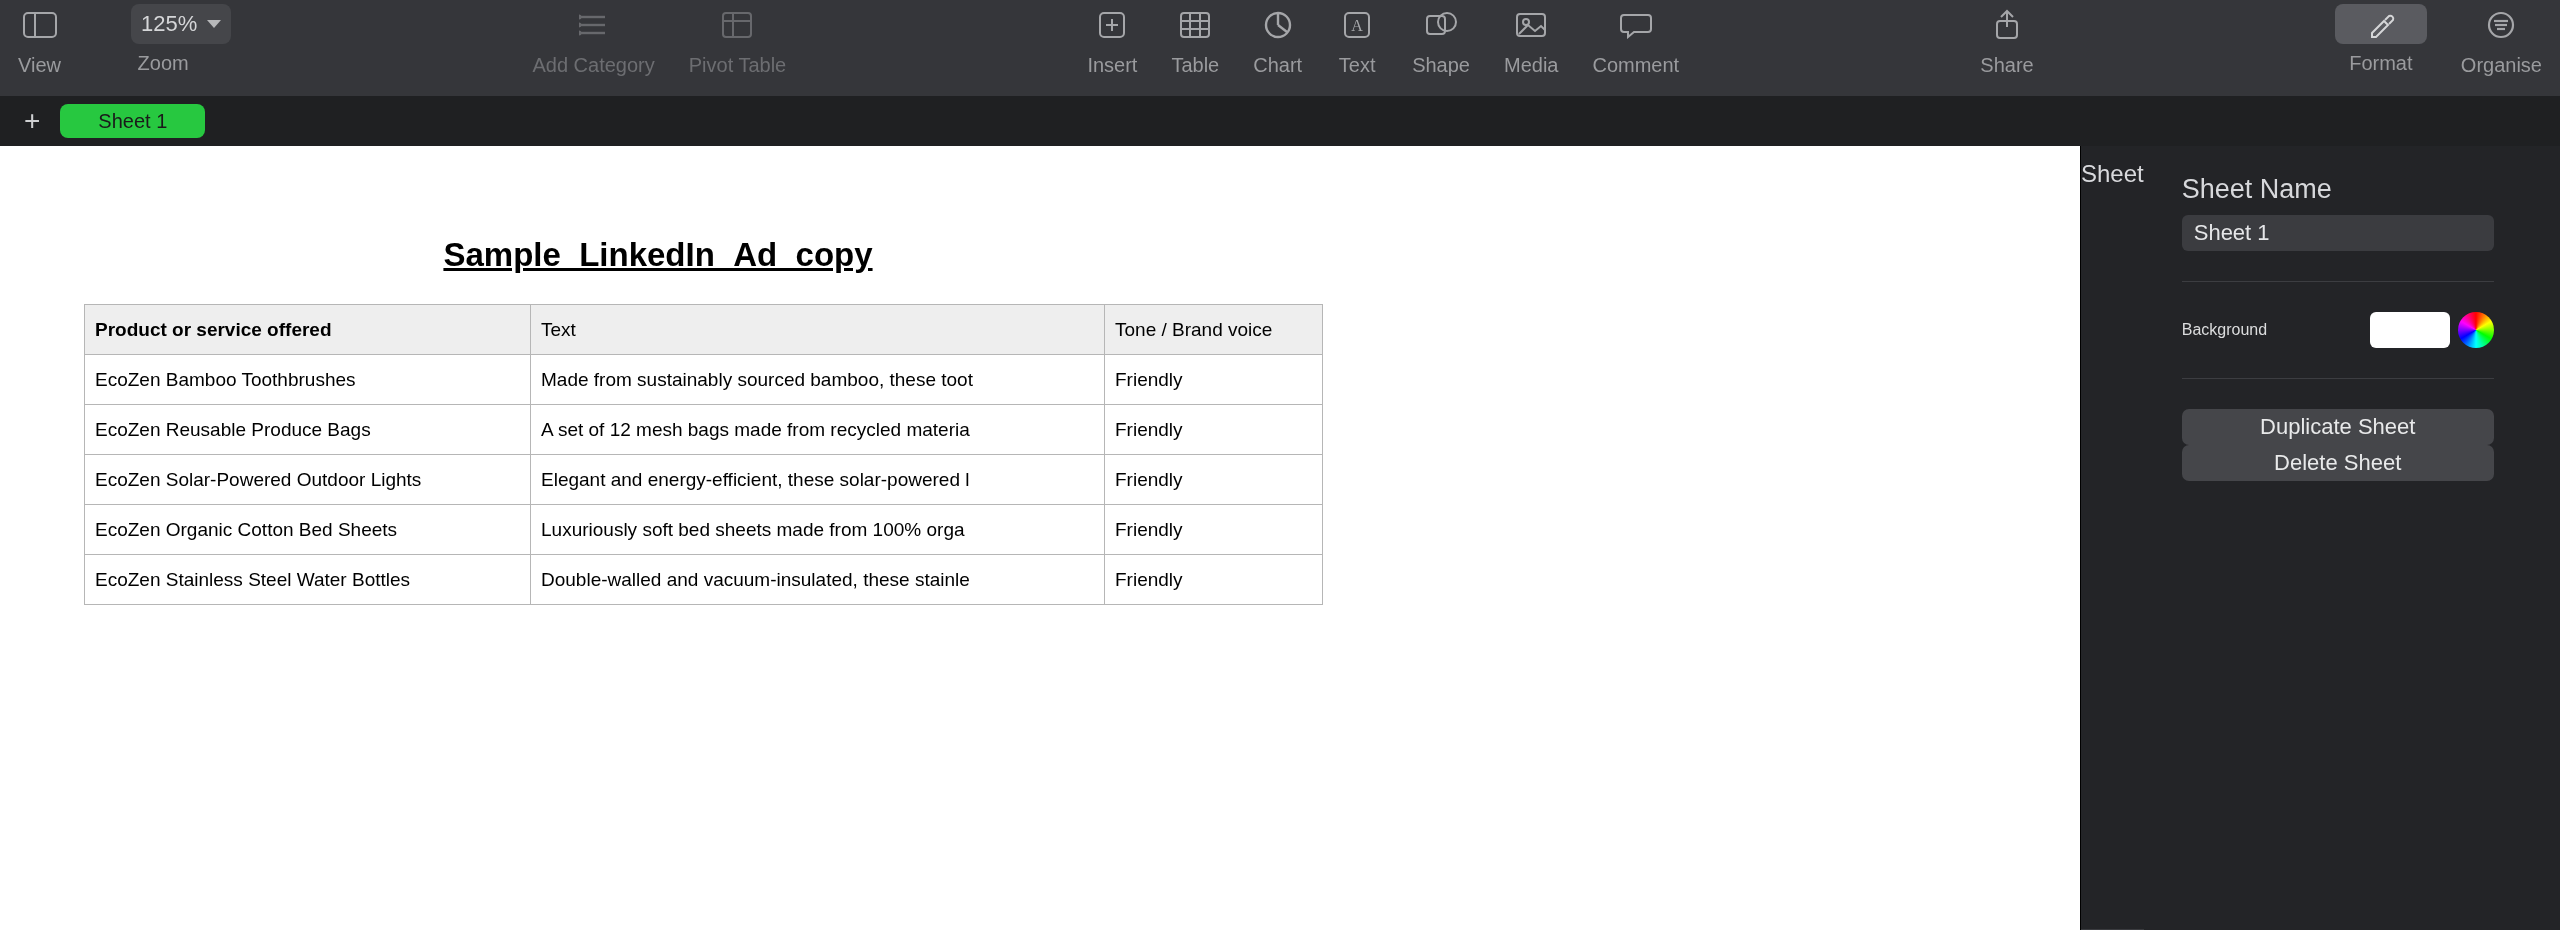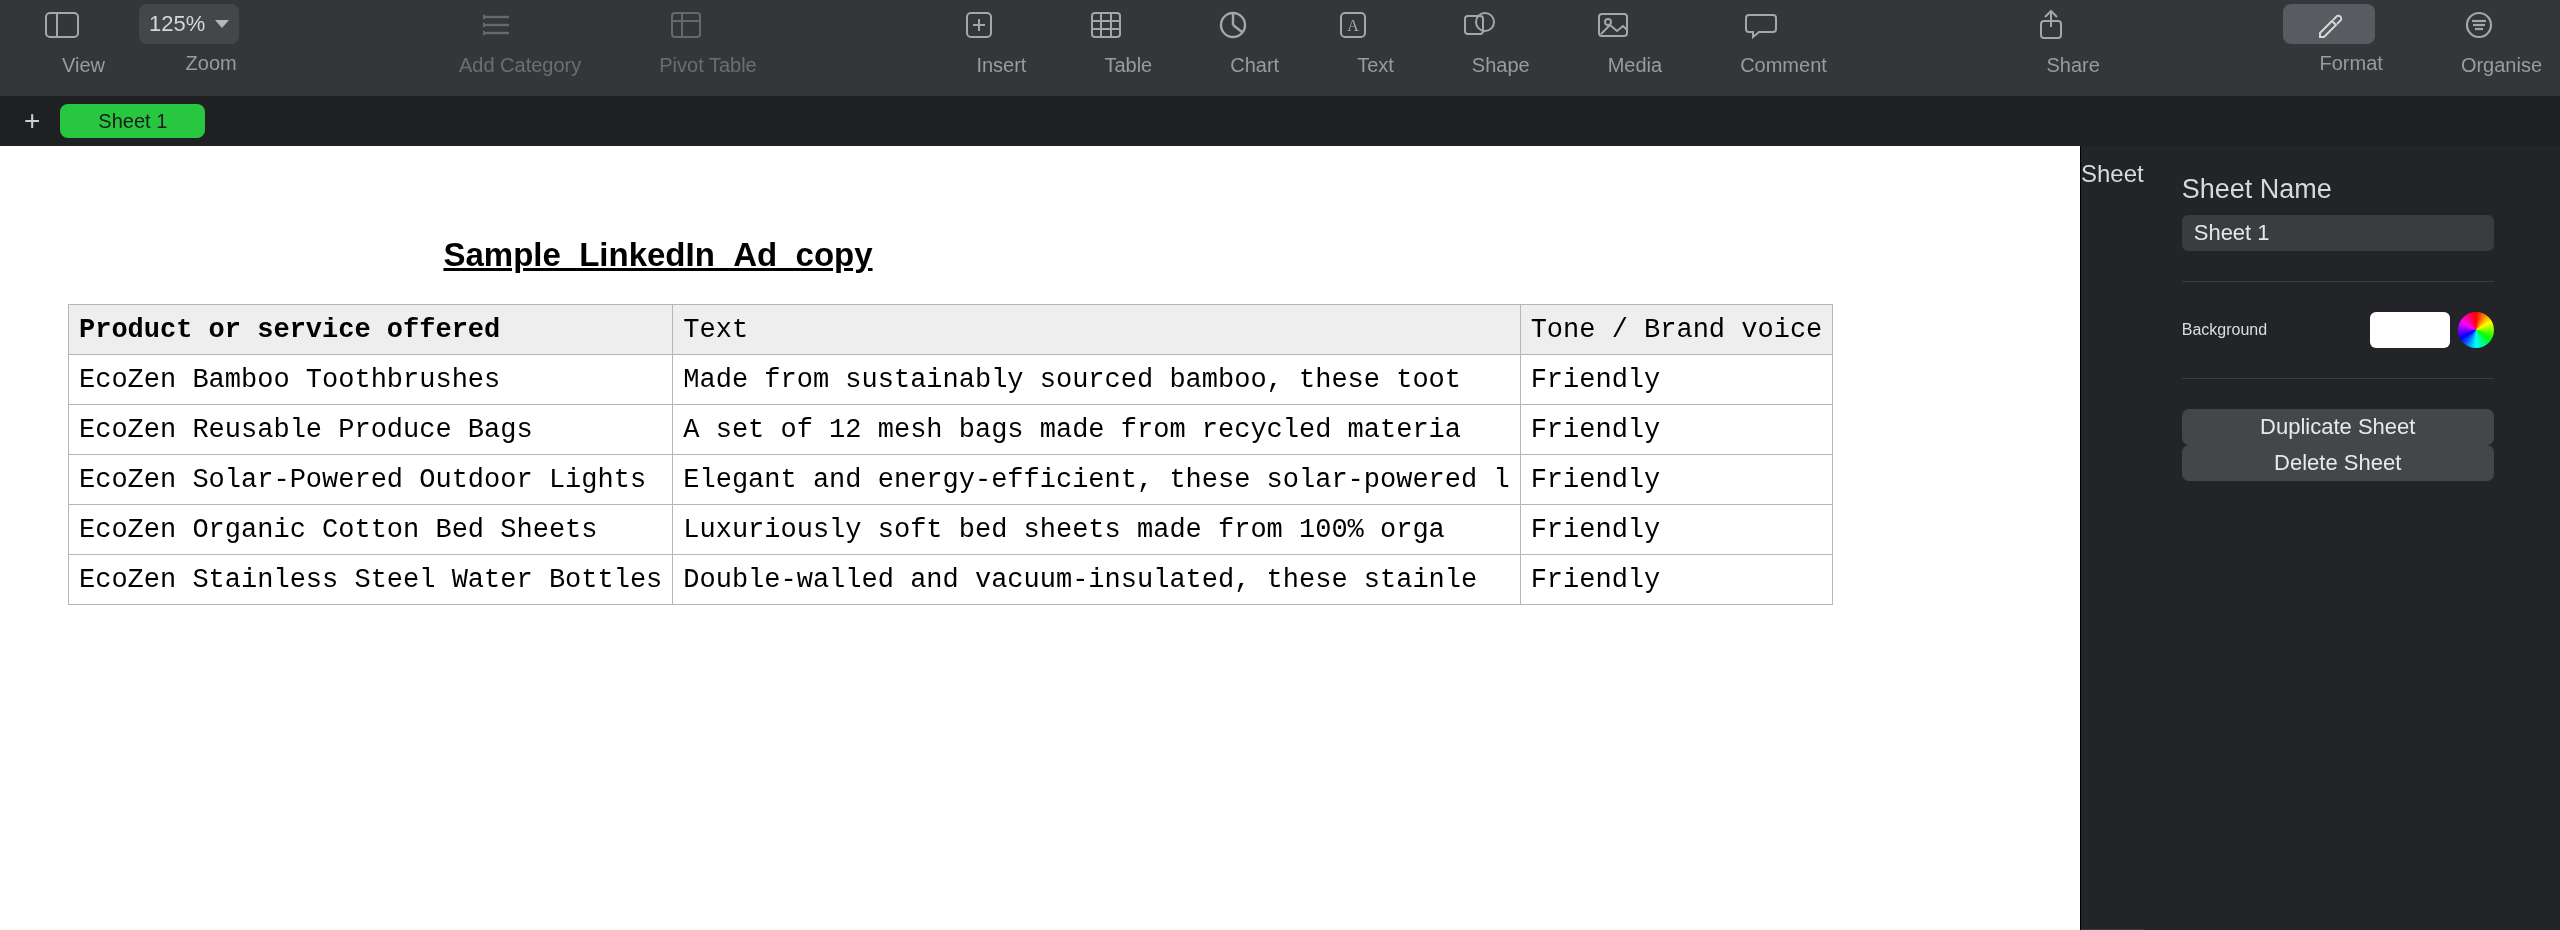--- a/index.html
+++ b/index.html
@@ -32,37 +32,37 @@
     flex-direction: column;
     align-items: center;
     justify-content: flex-start;
     gap: 8px;
     height: 90px;
     cursor: default;
   }
   .tb-item .lbl {
     font-size: 20px;
     color: #9a9b9e;
-    margin-left: 44px;
   }
   .tb-icon {
     width: 42px; height: 42px;
     display: flex; align-items: center; justify-content: center;
     color: #a5a6a9;
   }
   .tb-icon.dim { opacity: .45; }
   .zoom-pill {
     display: flex; align-items: center;
     height: 40px;
     padding: 0 10px;
     border-radius: 8px;
     background: #45464a;
     color: #d5d6d8;
     font-size: 22px;
     gap: 10px;
+    margin-left: 36px;
   }
   .chev-down {
     width: 0; height: 0;
     border-left: 7px solid transparent;
     border-right: 7px solid transparent;
     border-top: 8px solid #b7b8ba;
   }
   .spacer { flex: 1; }
   .fmt-pill {
     width: 92px; height: 40px;
@@ -124,25 +124,24 @@
     top: 90px; left: 0;
     width: 1316px;
     text-align: center;
     font-size: 33px;
     font-weight: 700;
     color: #000;
     text-decoration: underline;
   }
   table.sheet {
     position: absolute;
-    top: 158px; left: 68px;
+    top: 158px; left: 84px;
     border-collapse: collapse;
-    font-size: 27px;
+    font-size: 19px;
     color: #000;
-    font-family: Liberation Mono, monospace;
   }
   table.sheet th, table.sheet td {
     border: 1px solid #b6b6b6;
     height: 50px;
     padding: 0 10px;
     text-align: left;
     vertical-align: middle;
     white-space: nowrap;
     overflow: hidden;
   }

